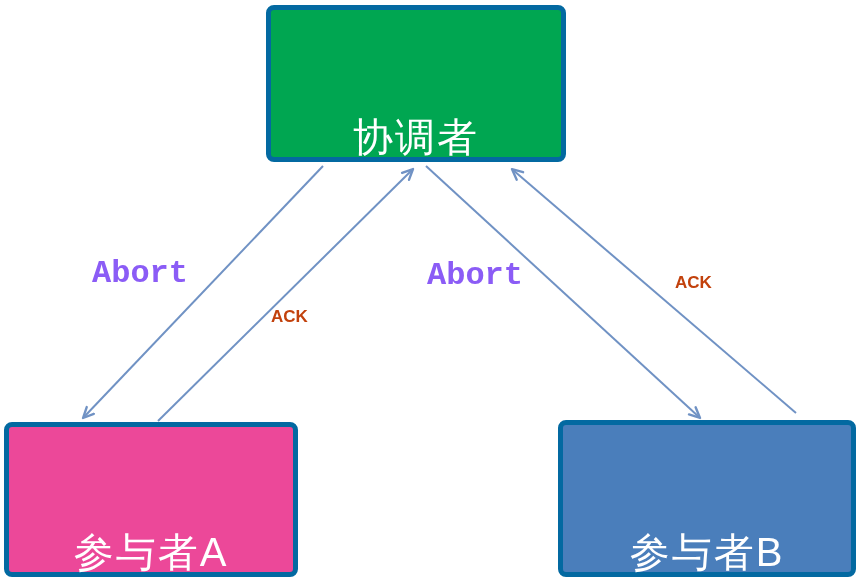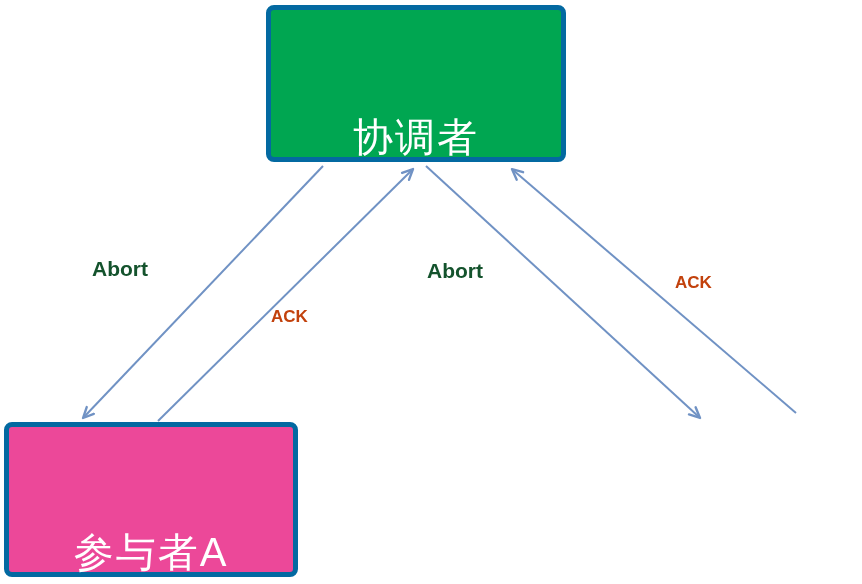--- a/index.html
+++ b/index.html
@@ -70,22 +70,23 @@
     height: 157px;
     background: #4a7ebb;
   }
   .edge-label {
     position: absolute;
     font-weight: bold;
     line-height: 1;
     white-space: nowrap;
   }
   .edge-label-abort {
-    color: #14532d;
-    font-size: 21px;
+    color: #8b5cf6;
+    font-size: 32px;
+    font-family: Liberation Mono, monospace;
   }
   .edge-label-ack {
     color: #c2410c;
     font-size: 17px;
   }
   .label-abort-left  { left: 92px;  top: 258px; }
   .label-ack-left    { left: 271px; top: 308px; }
   .label-abort-right { left: 427px; top: 260px; }
   .label-ack-right   { left: 675px; top: 274px; }
 </style>
@@ -107,20 +108,23 @@
   </svg>
 
   <div class="node node-coordinator">
     <span class="node-label">协调者</span>
   </div>
 
   <div class="node node-participant-a">
     <span class="node-label">参与者A</span>
   </div>
 
+  <div class="node node-participant-b">
+    <span class="node-label">参与者B</span>
+  </div>
 
   <div class="edge-label edge-label-abort label-abort-left">Abort</div>
 
   <div class="edge-label edge-label-ack label-ack-left">ACK</div>
 
   <div class="edge-label edge-label-abort label-abort-right">Abort</div>
 
   <div class="edge-label edge-label-ack label-ack-right">ACK</div>
 
 </div>

